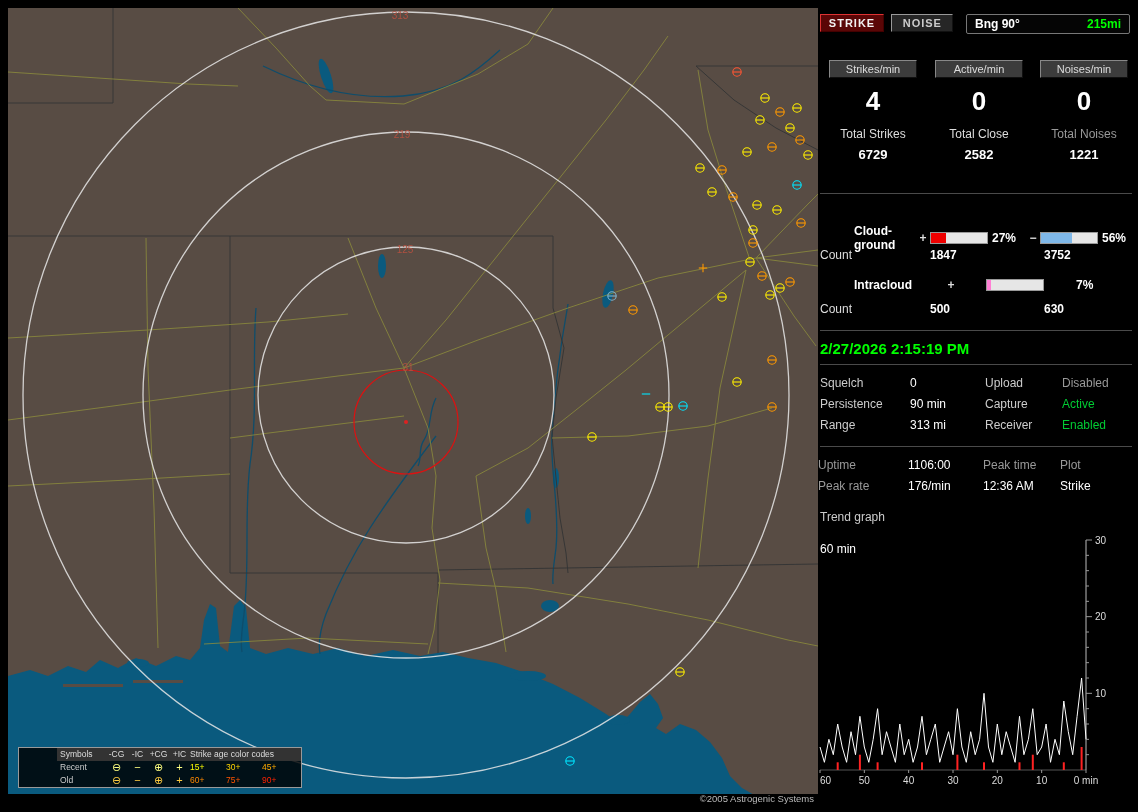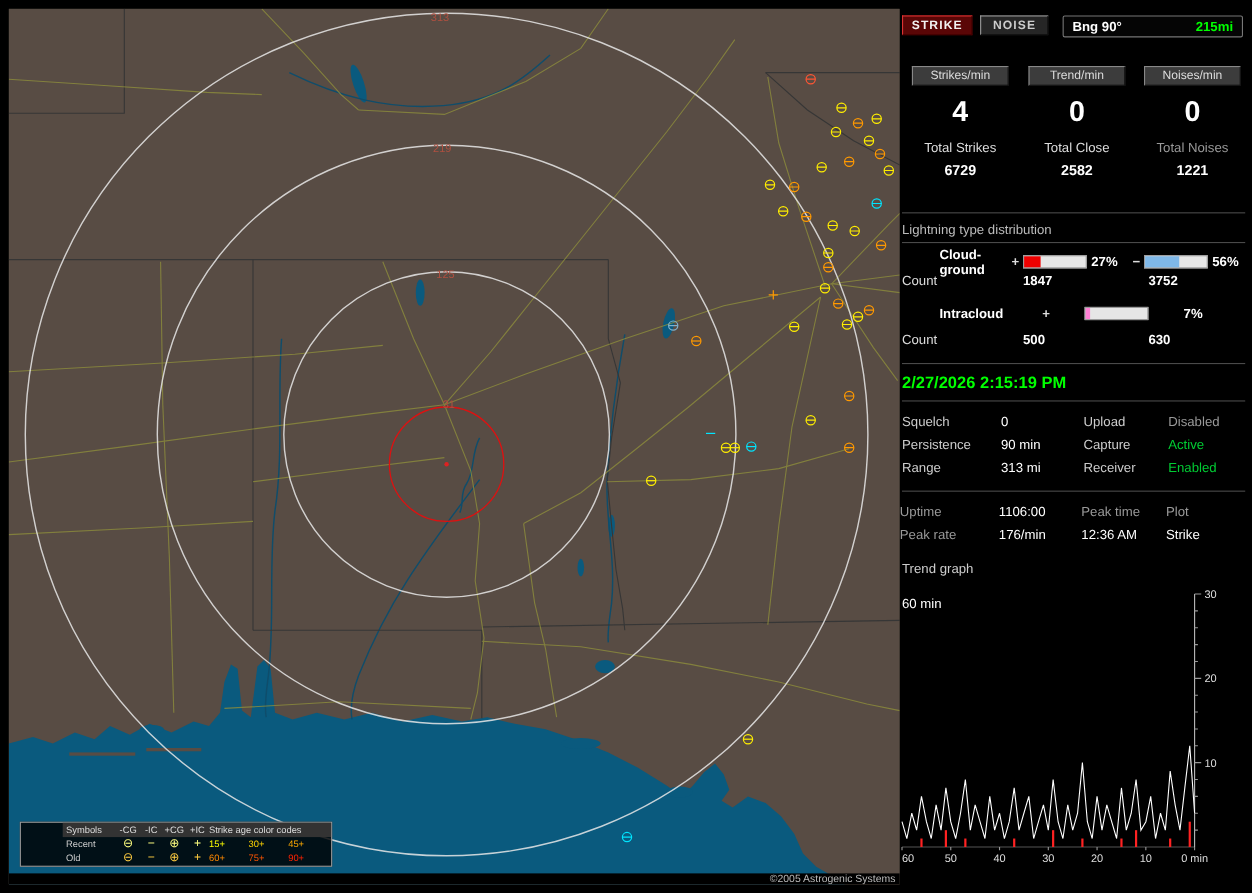--- a/index.html
+++ b/index.html
@@ -348,36 +348,35 @@
     </div>
 
     <div class="abs rates" style="left:2px;top:60px;">
       <div>
         <div class="btn rate-btn">Strikes/min</div>
         <div class="big-num">4</div>
         <div class="tot-lab">Total Strikes</div>
         <div class="tot-val">6729</div>
       </div>
       <div>
-        <div class="btn rate-btn">Trend/min</div>
+        <div class="btn rate-btn">Active/min</div>
         <div class="big-num">0</div>
         <div class="tot-lab">Total Close</div>
         <div class="tot-val">2582</div>
       </div>
       <div>
         <div class="btn rate-btn">Noises/min</div>
         <div class="big-num">0</div>
         <div class="tot-lab dim">Total Noises</div>
         <div class="tot-val">1221</div>
       </div>
     </div>
 
     <div class="sep" style="top:193px;"></div>
 
-    <div class="abs dist-title" style="left:2px;top:202px;">Lightning type distribution</div>
 
     <div class="abs dist-row" style="left:2px;top:224px;">
       <span class="dist-label">Cloud-ground</span>
       <span class="sign">+</span>
       <span class="dist-bar">
           <span class="dist-fill" style="width: 27%; background: rgb(238, 0, 0);"></span>
         </span>
       <span class="pct">27%</span>
       <span class="sign">−</span>
       <span class="dist-bar">

